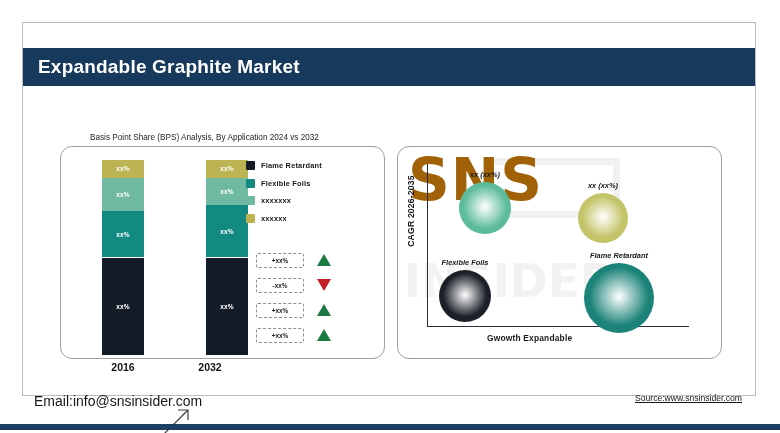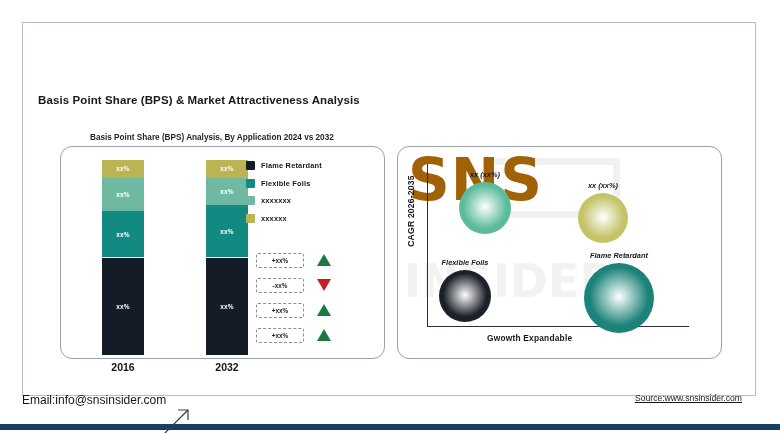--- a/index.html
+++ b/index.html
@@ -14,21 +14,21 @@
   .bottom-strip{position:absolute;left:0;top:424px;width:780px;height:6px;background:#1b3f63;}
 
   
   .header-band{position:absolute;left:23px;top:48px;width:732px;height:38px;background:#16395c;display:flex;align-items:center;}
   .header-title{color:#ffffff;font-size:19px;font-weight:bold;letter-spacing:.2px;margin-left:15px;}
 
   .subtitle{position:absolute;left:38px;top:94px;font-size:11.5px;font-weight:bold;color:#16181c;letter-spacing:.1px;}
 
   
   .panel{position:absolute;border:1px solid #9aa0a6;border-radius:12px;background:transparent;box-sizing:border-box;}
-  .panel-title{position:absolute;font-size:8.2px;font-weight:bold;color:#1c1f24;white-space:nowrap;}
+  .panel-title{position:absolute;font-size:8.2px;font-weight:normal;color:#1c1f24;white-space:nowrap;}
 
   #panel-left{left:60px;top:146px;width:325px;height:213px;}
   #title-left{left:90px;top:133px;}
   #panel-right{left:397px;top:146px;width:325px;height:213px;}
   #title-right{left:444px;top:133px;}
 
   
   .watermark{position:absolute;left:398px;top:150px;width:323px;height:205px;overflow:hidden;border-radius:12px;pointer-events:none;}
   .wm-inner{position:absolute;left:10px;top:4px;color:#a16207;font-size:58px;font-weight:bold;line-height:52px;font-family:"DejaVu Sans",sans-serif;letter-spacing:1px;}
   .wm-2{position:absolute;left:6px;top:104px;color:#f2f2f2;font-size:46px;font-weight:bold;font-family:"DejaVu Sans",sans-serif;}
@@ -61,31 +61,33 @@
   
   .bub-wrap{position:absolute;left:397px;top:146px;width:325px;height:213px;}
   .axis-y{position:absolute;left:30px;top:18px;width:1px;height:162px;background:#2b2e33;}
   .axis-x{position:absolute;left:30px;top:180px;width:262px;height:1px;background:#2b2e33;}
   .ylabel{position:absolute;left:-32px;top:60px;width:92px;text-align:center;transform:rotate(-90deg);font-size:8.6px;font-weight:bold;color:#16181c;letter-spacing:.2px;}
   .xlabel{position:absolute;left:90px;top:187px;font-size:8.4px;font-weight:bold;color:#16181c;letter-spacing:.2px;}
   .bubble{position:absolute;border-radius:50%;}
   .bub-label{position:absolute;font-size:7.4px;font-weight:bold;color:#16181c;white-space:nowrap;font-style:italic;}
 
   
-  .footer-left{position:absolute;left:22px;top:393px;font-size:12px;color:#15171b;}
+  .footer-left{position:absolute;left:34px;top:393px;font-size:14px;color:#15171b;}
   .footer-right{position:absolute;right:38px;top:393px;font-size:8.6px;color:#15171b;text-decoration:underline;}
 </style>
 </head>
 <body>
 
 <div class="page">
 
   <div class="outer-frame"></div>
 
-  <div class="subtitle">Basis Point Share (BPS) &amp; Market Attractiveness Analysis</div>
+  <div class="header-band">
+    <div class="header-title">Expandable Graphite Market</div>
+  </div>
 
   <div class="panel" id="panel-left"></div>
   <div class="panel-title" id="title-left">Basis Point Share (BPS) Analysis, By Application 2024 vs 2032</div>
 
   <div class="panel" id="panel-right"></div>
 
   <div class="watermark">
     <div class="wm-box"></div>
     <div class="wm-inner">SNS</div>
     <div class="wm-2">INSIDER</div>
@@ -115,21 +117,21 @@
           <div class="seg" style="top: 17.55px; height: 27.3px; background: rgb(111, 185, 162);">
             <span>xx%</span>
           </div>
           <div class="seg" style="top: 44.85px; height: 52.65px; background: rgb(19, 138, 129);">
             <span>xx%</span>
           </div>
           <div class="seg" style="top: 97.5px; height: 97.5px; background: rgb(20, 28, 40);">
             <span>xx%</span>
           </div>
         </div>
-        <div class="bar-label" style="left: 137px; top: 215px;">2032</div>
+        <div class="bar-label" style="left: 120px; top: 215px;">2032</div>
       </div>
 
     <svg class="arrow-line" viewBox="0 0 46 46">
       <line x1="3" y1="43" x2="40" y2="6" stroke="#3a3f46" stroke-width="1.2"></line>
       <polyline points="30,6 40,6 40,16" fill="none" stroke="#3a3f46" stroke-width="1.2"></polyline>
     </svg>
 
     <div class="legend" id="legend-host">
         <div class="legend-row">
           <div class="legend-swatch" style="background: rgb(20, 28, 40);"></div>

